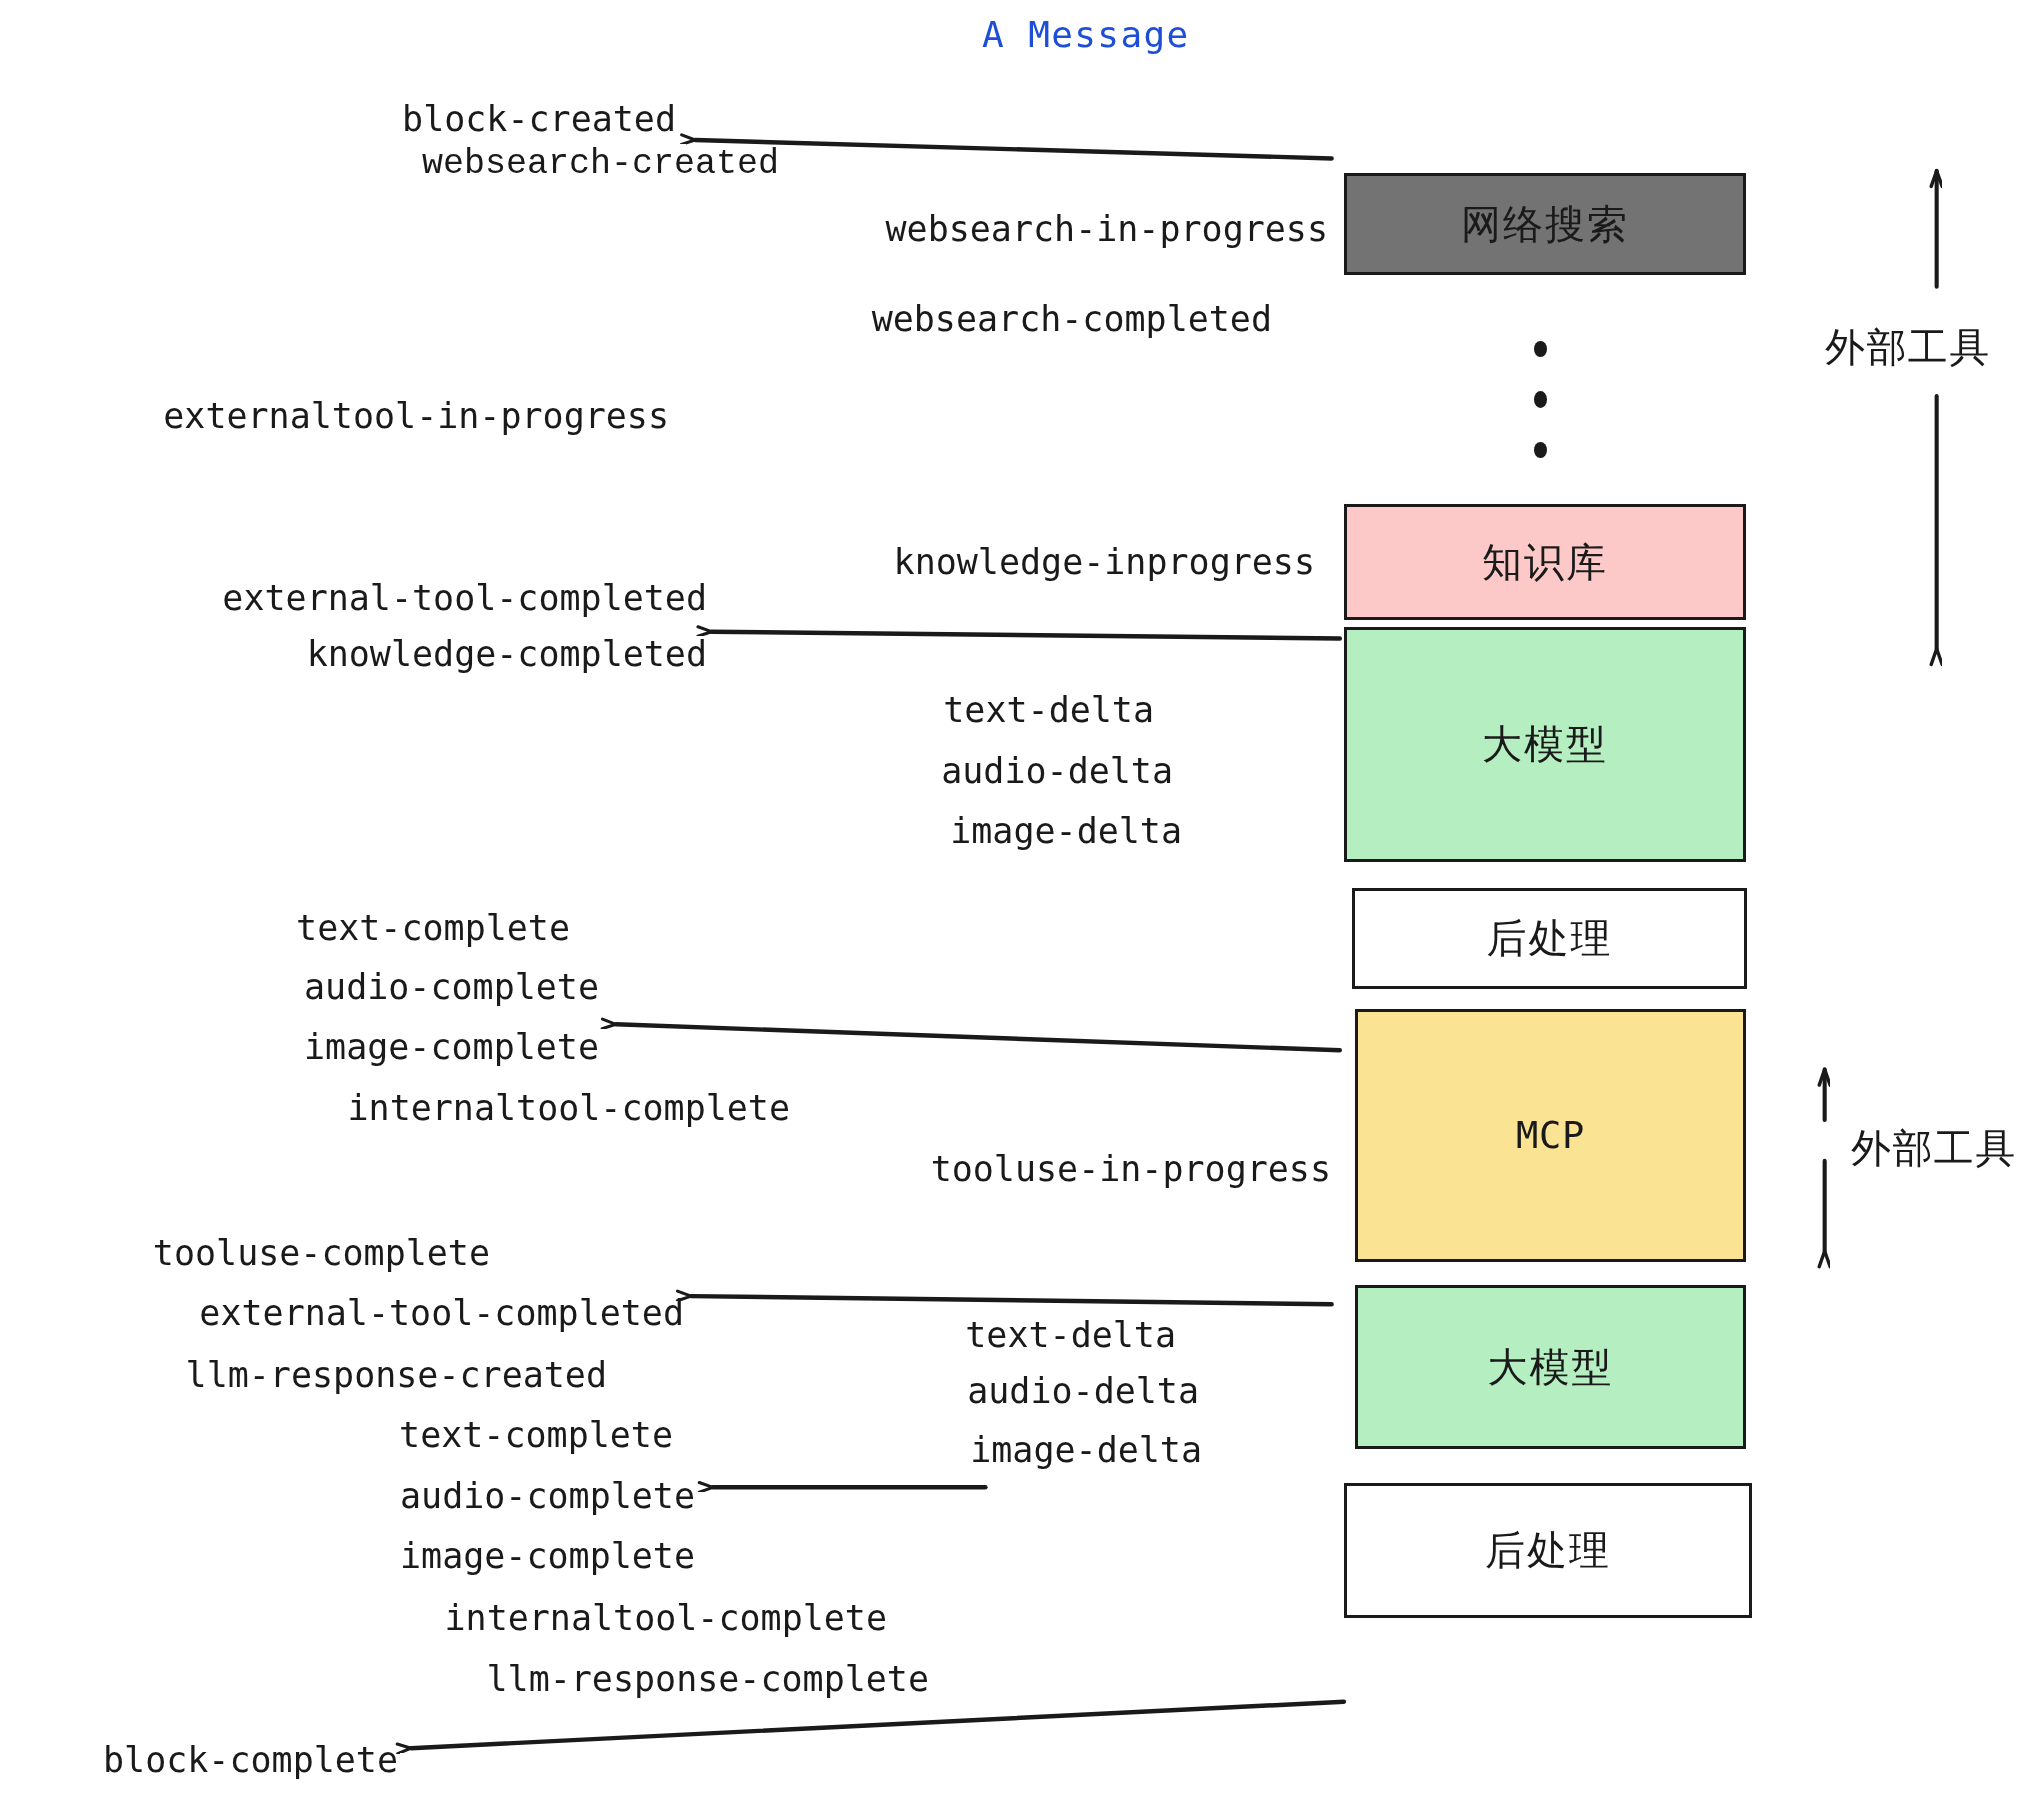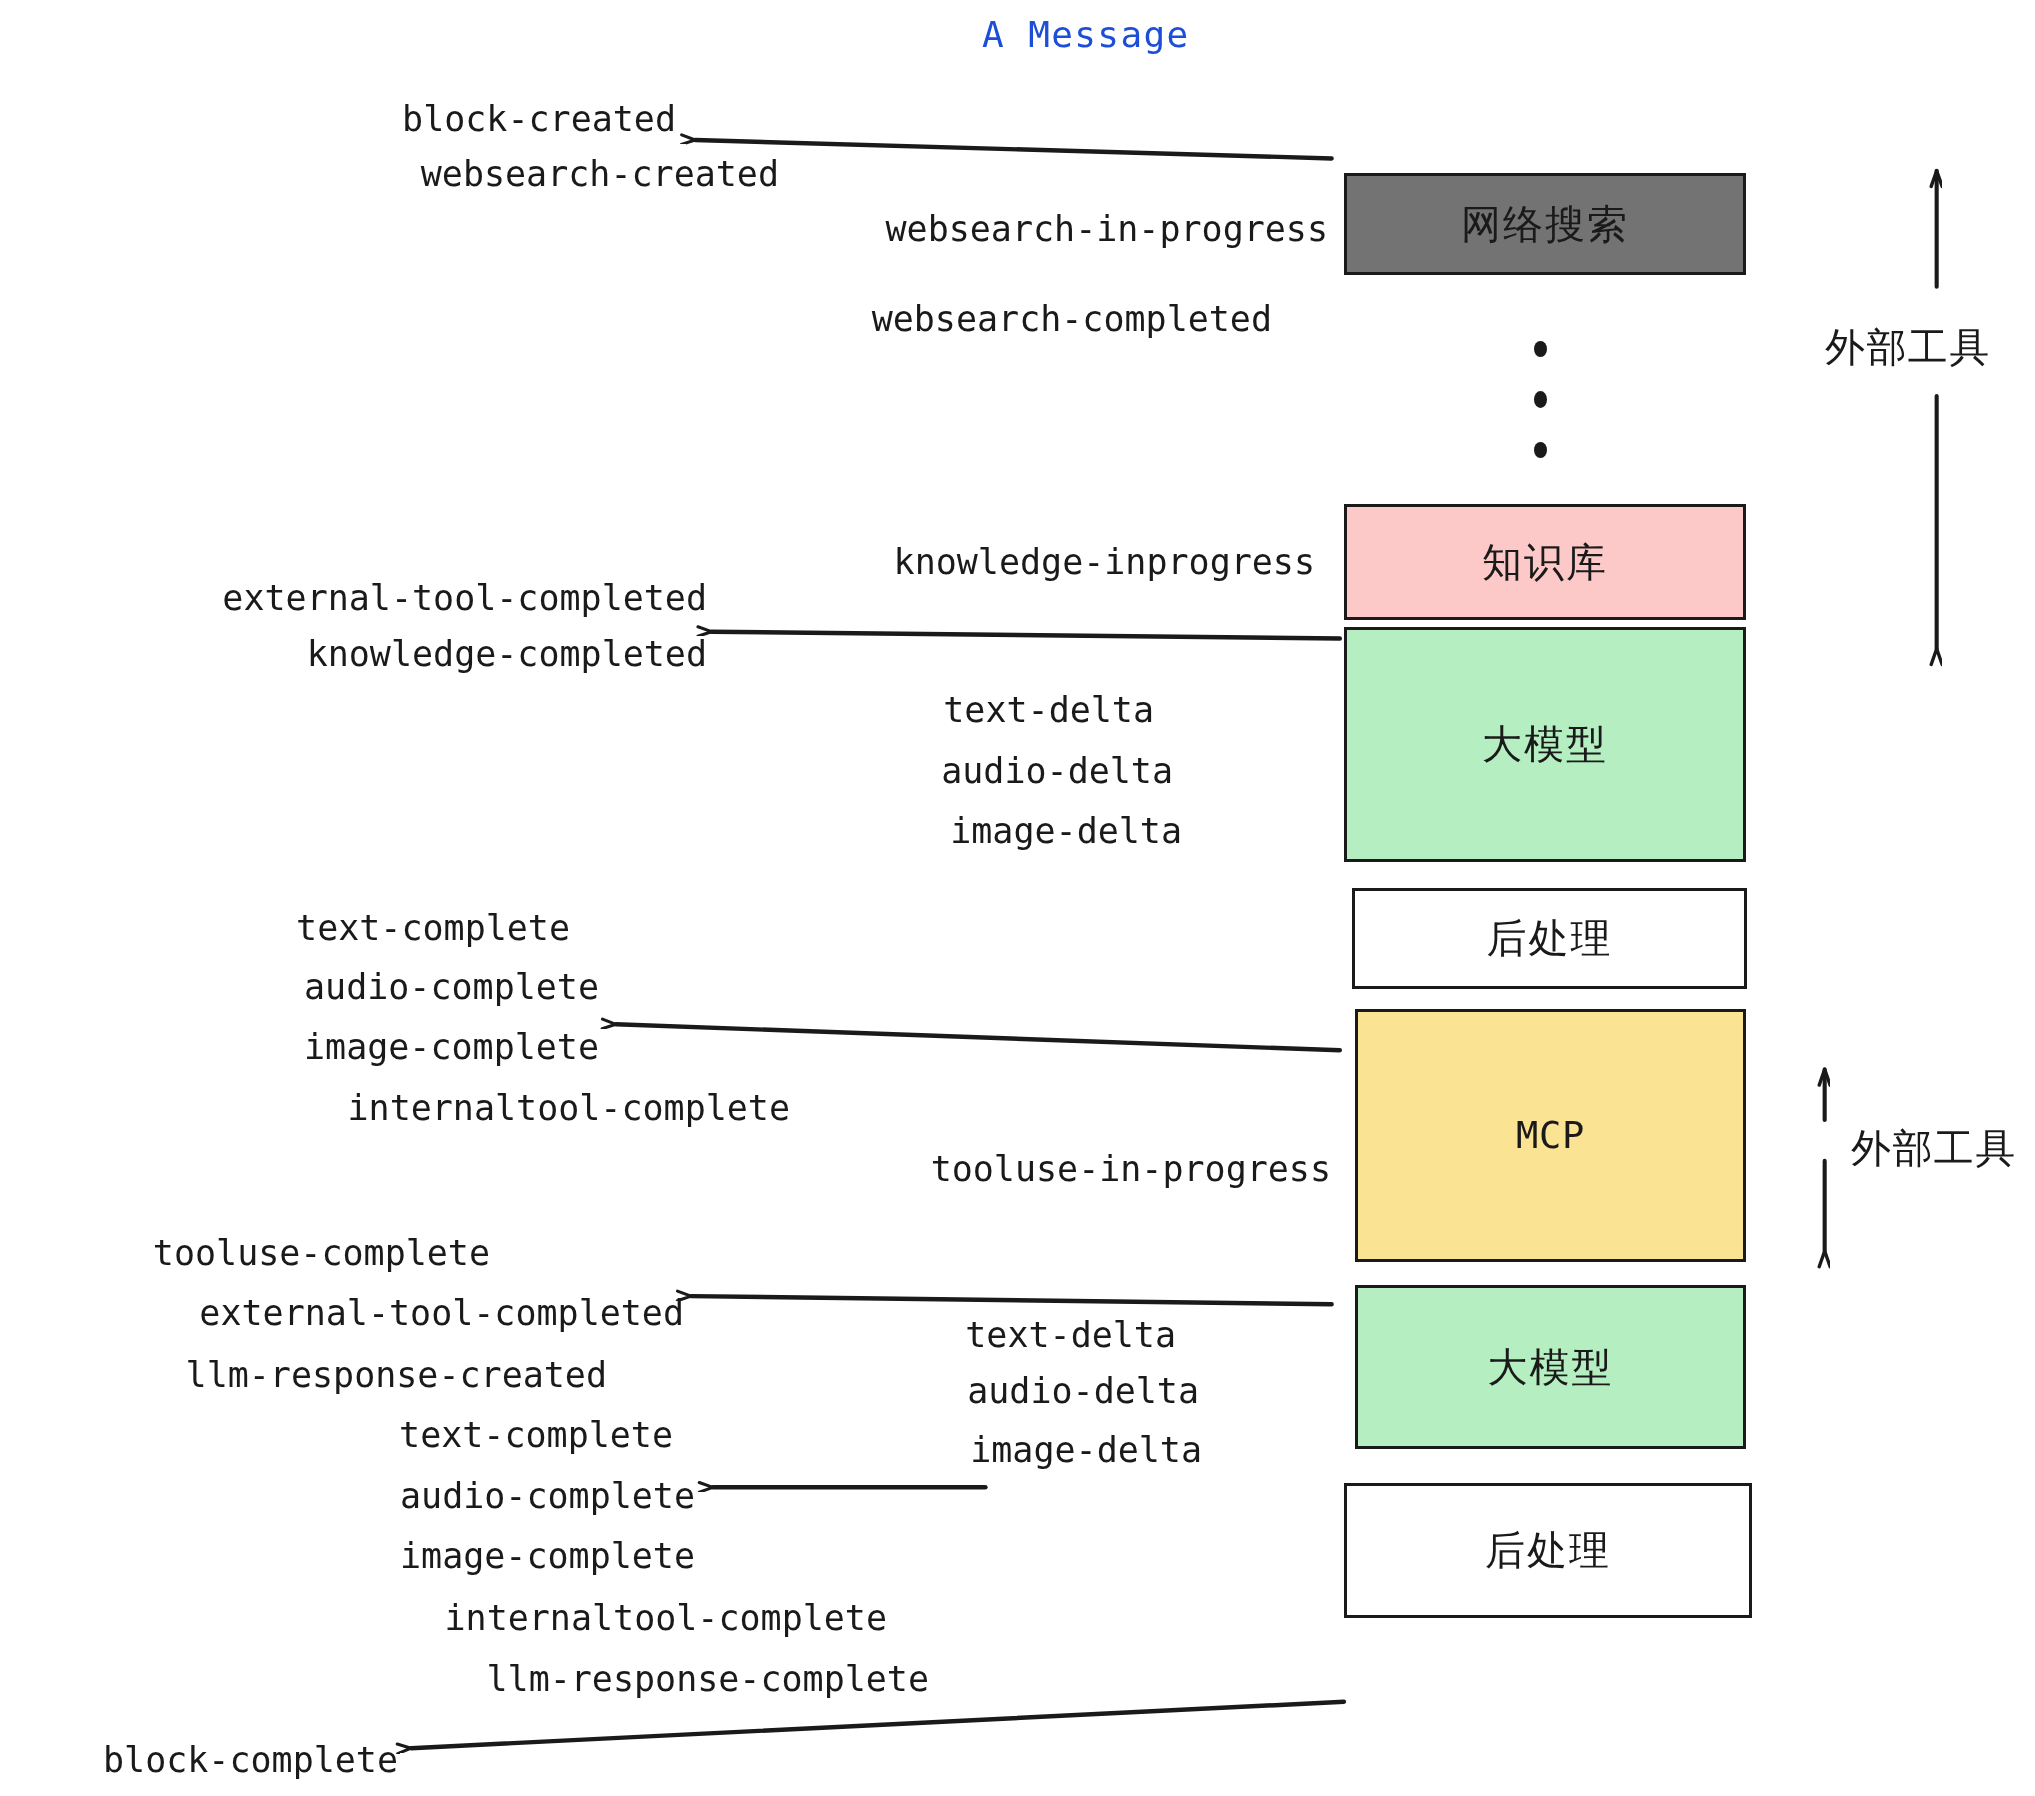--- a/index.html
+++ b/index.html
@@ -163,23 +163,24 @@
     <span></span>
     <span></span>
     <span></span>
   </div>
 
   <div class="side-label" style="left:1825px; top:320px;">外部工具</div>
 
   <div class="side-label" style="left:1851px; top:1121px;">外部工具</div>
 
   <div class="evt right" style="left:0; width:676px; top:102px;">block-created</div>
-  <div class="evt right" style="left:0; width:779px; top:157px;">websearch-created</div>
+  <div class="evt right" style="left:0; width:779px; top:147px;font-family:Liberation Mono, monospace;">websearch-created</div>
   <div class="evt right" style="left:0; width:1328px; top:212px;">websearch-in-progress</div>
   <div class="evt right" style="left:0; width:1272px; top:302px;">websearch-completed</div>
+  <div class="evt right" style="left:0; width:669px; top:399px;">externaltool-in-progress</div>
   <div class="evt right" style="left:0; width:1315px; top:545px;">knowledge-inprogress</div>
   <div class="evt right" style="left:0; width:707px; top:581px;">external-tool-completed</div>
   <div class="evt right" style="left:0; width:707px; top:637px;">knowledge-completed</div>
   <div class="evt right" style="left:0; width:1154px; top:693px;">text-delta</div>
   <div class="evt right" style="left:0; width:1173px; top:754px;">audio-delta</div>
   <div class="evt right" style="left:0; width:1182px; top:814px;">image-delta</div>
   <div class="evt right" style="left:0; width:570px; top:911px;">text-complete</div>
   <div class="evt right" style="left:0; width:599px; top:970px;">audio-complete</div>
   <div class="evt right" style="left:0; width:599px; top:1030px;">image-complete</div>
   <div class="evt right" style="left:0; width:790px; top:1091px;">internaltool-complete</div>

